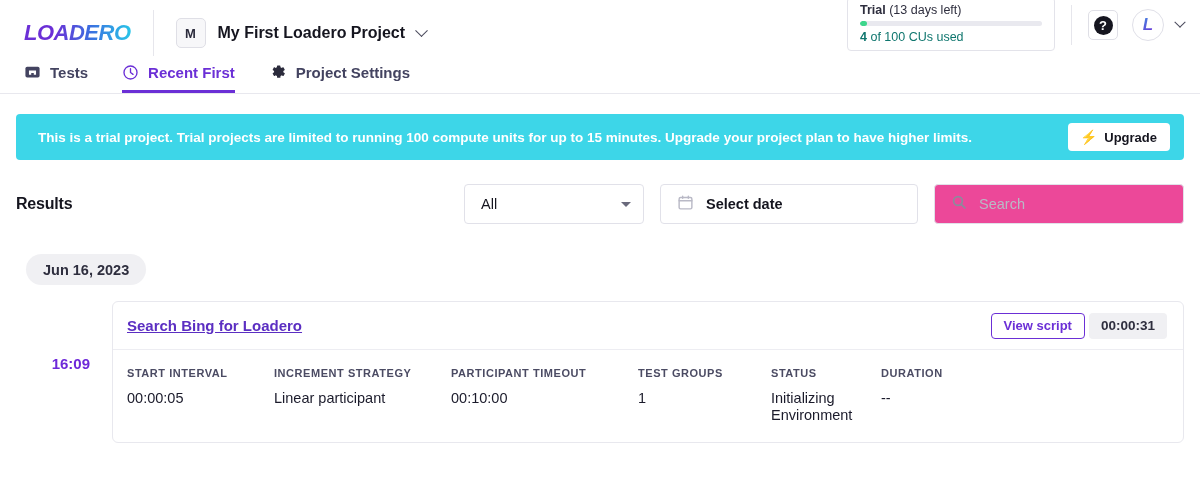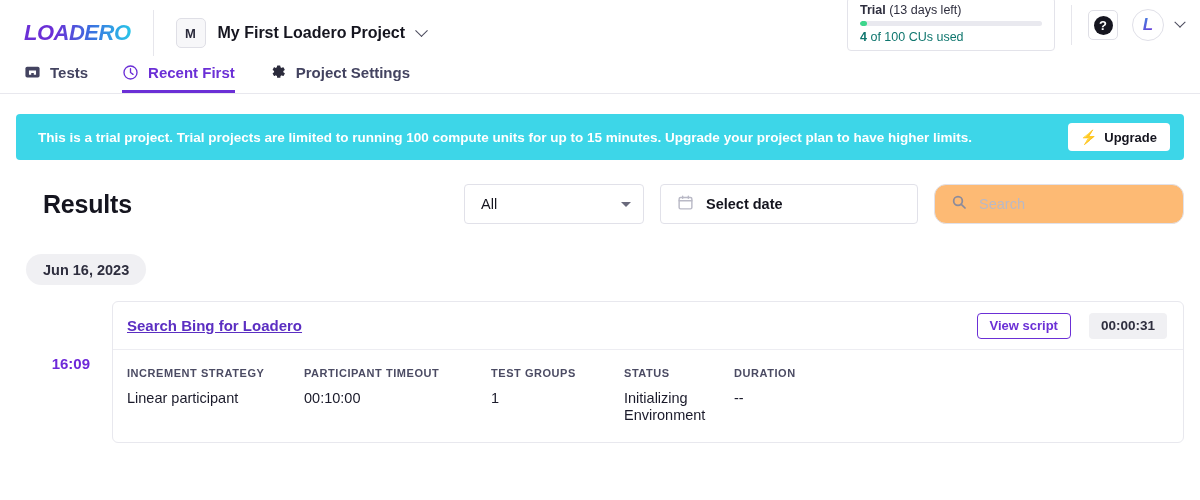--- a/index.html
+++ b/index.html
@@ -174,21 +174,21 @@
   }
   .bolt { color: #16c4a8; font-size: 14px; line-height: 1; }
 
   
   .results-row {
     display: flex; align-items: center;
     padding: 0 16px;
     margin-top: 24px;
     height: 40px;
   }
-  .results-title { font-size: 25px; font-weight: bold; color: #15151f; letter-spacing: -0.2px; margin-left: 27px; }
+  .results-title { font-size: 16px; font-weight: bold; color: #15151f; letter-spacing: -0.2px; }
 
   .filters { display: flex; align-items: center; margin-left: auto; gap: 16px; }
 
   .select-box {
     width: 180px; height: 40px;
     border: 1px solid #e1e1e9; border-radius: 4px; background: #fff;
     display: flex; align-items: center;
     padding: 0 12px 0 16px;
     cursor: pointer;
   }
@@ -204,21 +204,21 @@
     width: 258px; height: 40px;
     border: 1px solid #e1e1e9; border-radius: 4px; background: #fff;
     display: flex; align-items: center; gap: 12px;
     padding: 0 16px;
     cursor: pointer;
   }
   .date-label { font-size: 14.5px; font-weight: bold; color: #15151f; }
 
   .search-box {
     width: 250px; height: 40px;
-    border: 1px solid #e1e1e9; border-radius: 12px; background: #fdba74;
+    border: 1px solid #e1e1e9; border-radius: 4px; background: #ec4899;
     display: flex; align-items: center; gap: 12px;
     padding: 0 16px;
   }
   .search-input {
     border: none; outline: none; background: transparent;
     font-family: "Liberation Sans", sans-serif;
     font-size: 14.5px; color: #15151f; width: 100%;
   }
   .search-input::placeholder { color: #b9b9c6; }
 
@@ -254,21 +254,21 @@
     height: 48px;
     display: flex; align-items: center;
     padding: 0 16px 0 14px;
     border-bottom: 1px solid #ededf2;
   }
   .run-title {
     font-size: 15px; font-weight: bold; color: #5b2ec2;
     text-decoration: underline;
     cursor: pointer;
   }
-  .head-right { margin-left: auto; display: flex; align-items: center; gap: 18px; }
+  .head-right { margin-left: auto; display: flex; align-items: center; gap: 4px; }
   .view-script {
     border: 1.5px solid #6B2FD6; border-radius: 4px;
     background: #fff;
     height: 26px; padding: 0 12px;
     display: flex; align-items: center;
     font-size: 13px; font-weight: bold; color: #6B2FD6;
     font-family: "Liberation Sans", sans-serif;
     cursor: pointer;
   }
   .duration-chip {
@@ -425,20 +425,24 @@
   <div class="run-card">
     <div class="run-card-head">
       <a class="run-title">Search Bing for Loadero</a>
       <div class="head-right">
         <button class="view-script">View script</button>
         <div class="duration-chip">00:00:31</div>
       </div>
     </div>
 
     <div class="run-card-body">
+      <div class="col c1">
+        <div class="col-h">START INTERVAL</div>
+        <div class="col-v">00:00:05</div>
+      </div>
       <div class="col c2">
         <div class="col-h">INCREMENT STRATEGY</div>
         <div class="col-v">Linear participant</div>
       </div>
       <div class="col c3">
         <div class="col-h">PARTICIPANT TIMEOUT</div>
         <div class="col-v">00:10:00</div>
       </div>
       <div class="col c4">
         <div class="col-h">TEST GROUPS</div>

